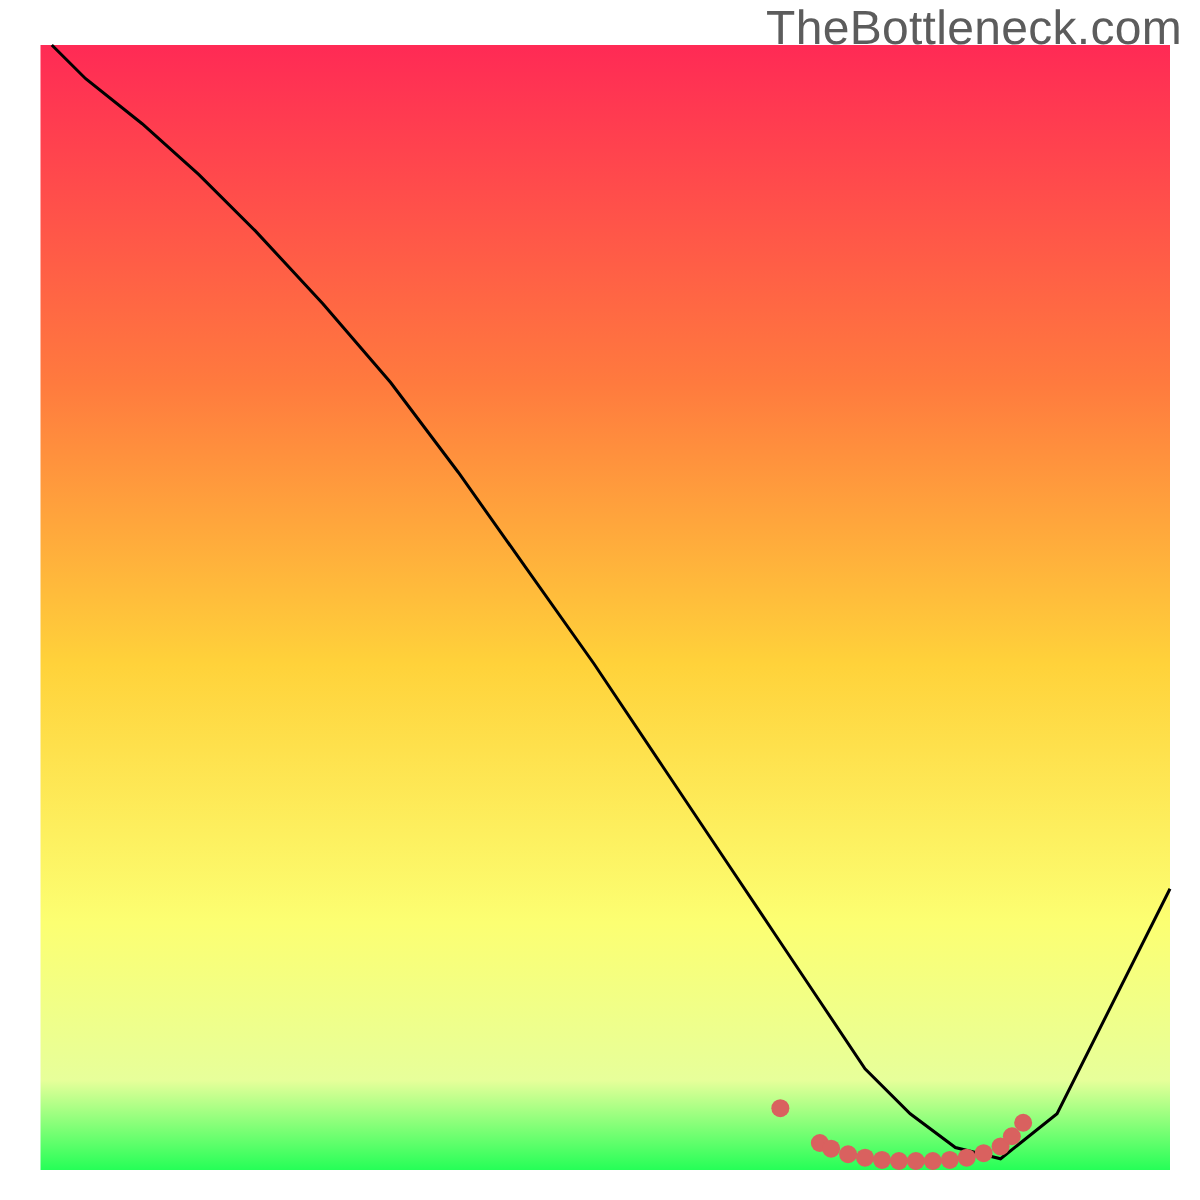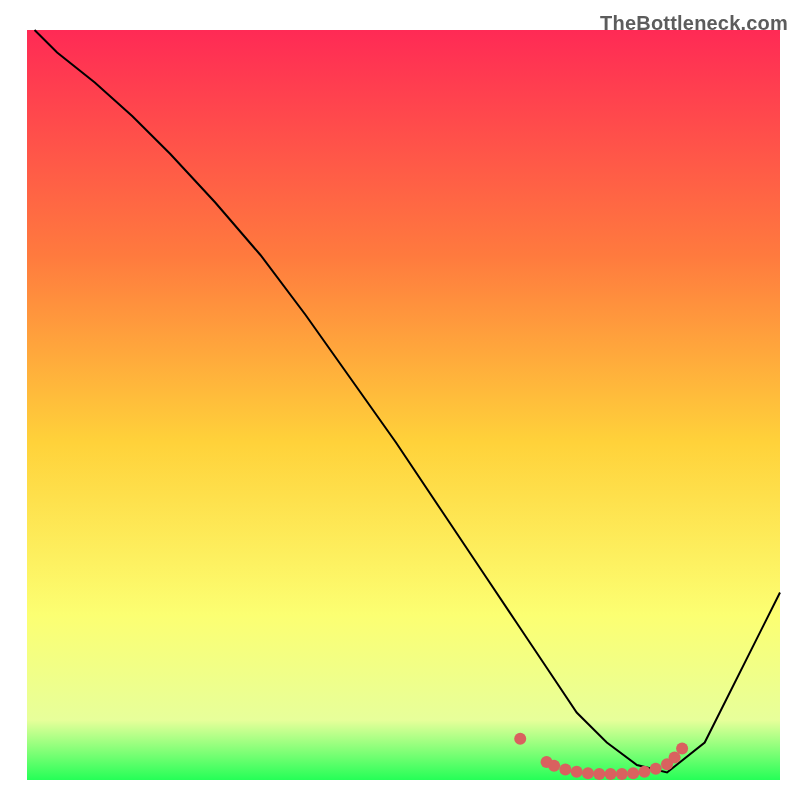--- a/index.html
+++ b/index.html
@@ -10,24 +10,24 @@
     background: #ffffff;
     font-family: Arial, Helvetica, sans-serif;
   }
   .wrap {
     position: relative;
     width: 800px;
     height: 800px;
   }
   .watermark {
     position: absolute;
-    top: 12px;
+    top: 0;
     right: 12px;
-    font-size: 20px;
-    font-weight: 700;
+    font-size: 32px;
+    font-weight: 400;
     color: #5c5c5c;
     letter-spacing: 0.2px;
     z-index: 10;
   }
   svg.plot {
     position: absolute;
     left: 0;
     top: 0;
     width: 800px;
     height: 800px;

